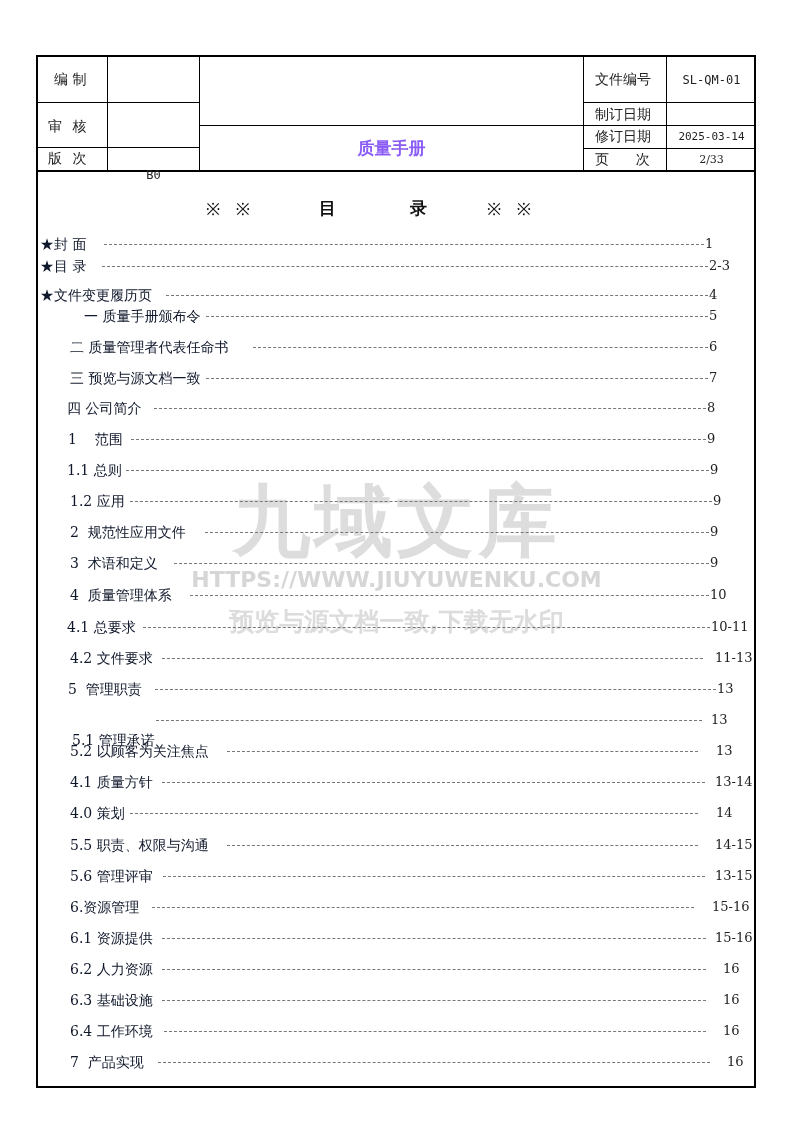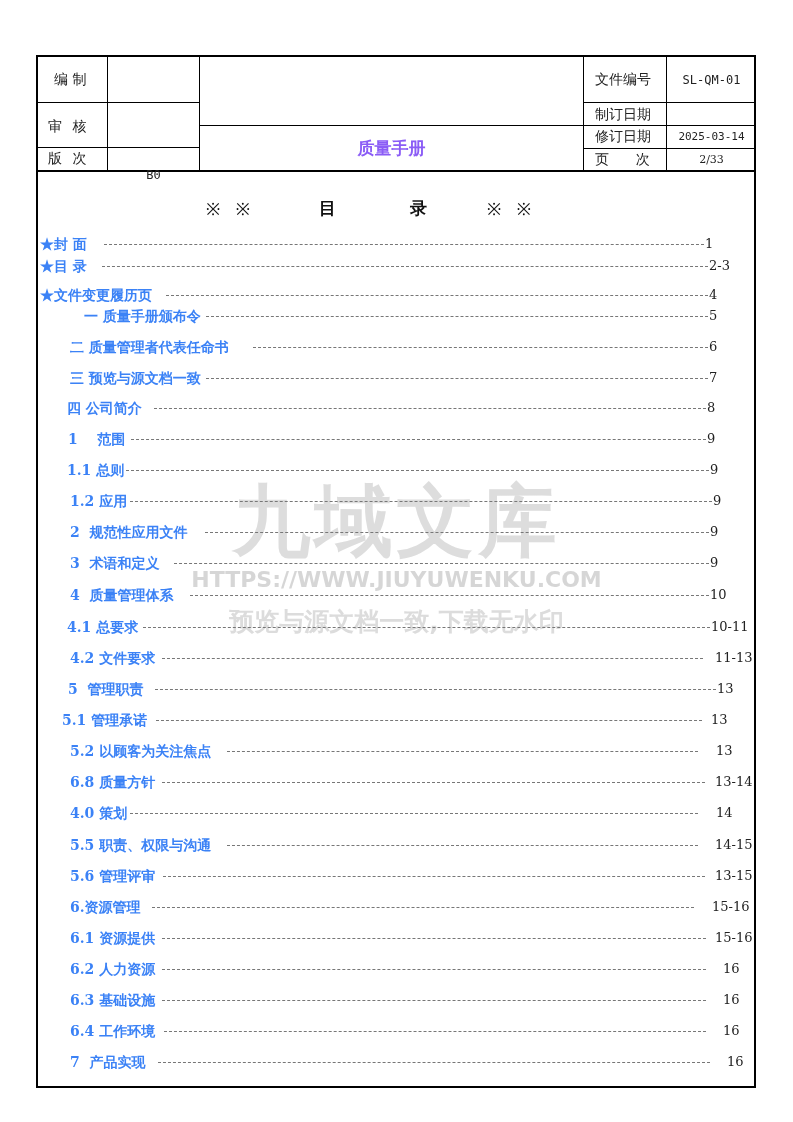--- a/index.html
+++ b/index.html
@@ -12,21 +12,21 @@
     .vl { position: absolute; background: #000; width: 1px; }
     .thick { height: 2px; }
     .cell-text { position: absolute; font-size: 14px; line-height: 16px; white-space: nowrap; color: #222; }
     .cell-val { position: absolute; font-size: 12px; line-height: 14px; white-space: nowrap; color: #222; text-align: center; }
     .doc-title { position: absolute; left: 200px; width: 383px; top: 137px; text-align: center;
                  font-family: "DejaVu Sans", "Liberation Sans", sans-serif; font-weight: bold; font-size: 17px; color: #8b5cf6; }
     .toc-heading { position: absolute; top: 197px; left: 0; width: 793px; height: 22px; font-size: 17px; color: #111; }
     .toc-heading span { position: absolute; top: 0; }
     .toc-heading .bold { font-family: "DejaVu Sans", "Liberation Sans", sans-serif; font-weight: bold; }
     .toc-row { position: absolute; height: 18px; font-size: 14px; line-height: 18px; white-space: nowrap; }
-    .toc-label { position: absolute; top: 0; color: #3b82f6; font-weight: bold; }
+    .toc-label { position: absolute; top: 0; color: #0f172a; }
     .toc-dots { position: absolute; top: 9px; height: 0; border-top: 1px dashed #777; }
     .toc-page { position: absolute; top: 0; font-size: 13px; color: #222; }
     .watermark { position: absolute; left: 0; width: 793px; text-align: center; pointer-events: none; }
     .wm-big { top: 470px; font-family: "DejaVu Sans", "Liberation Sans", sans-serif; font-weight: bold;
               font-size: 78px; letter-spacing: 4px; color: rgba(180,180,180,0.45); }
     .wm-url { top: 567px; font-family: "DejaVu Sans", "Liberation Sans", sans-serif; font-weight: bold;
               font-size: 22px; color: rgba(180,180,180,0.55); }
     .wm-note { top: 605px; font-family: "DejaVu Sans", "Liberation Sans", sans-serif; font-weight: bold;
                font-size: 25px; color: rgba(185,185,185,0.5); }
   </style>
@@ -157,31 +157,31 @@
       <span class="toc-label" style="left:70px;">4.2 文件要求</span>
       <span class="toc-dots" style="left:162px; width:541px;"></span>
       <span class="toc-page" style="left:715px;">11-13</span>
     </div>
   <div class="toc-row" style="top:680px;">
       <span class="toc-label" style="left:68px; white-space:pre;">5  管理职责</span>
       <span class="toc-dots" style="left:155px; width:561px;"></span>
       <span class="toc-page" style="left:717px;">13</span>
     </div>
   <div class="toc-row" style="top:711px;">
-      <span class="toc-label" style="left:62px;">5.1 管理承诺</span>
+      <span class="toc-label" style="left:72px;margin-top:20px;">5.1 管理承诺</span>
       <span class="toc-dots" style="left:156px; width:546px;"></span>
       <span class="toc-page" style="left:711px;">13</span>
     </div>
   <div class="toc-row" style="top:742px;">
       <span class="toc-label" style="left:70px;">5.2 以顾客为关注焦点</span>
       <span class="toc-dots" style="left:227px; width:471px;"></span>
       <span class="toc-page" style="left:716px;">13</span>
     </div>
   <div class="toc-row" style="top:773px;">
-      <span class="toc-label" style="left:70px;">6.8 质量方针</span>
+      <span class="toc-label" style="left:70px;">4.1 质量方针</span>
       <span class="toc-dots" style="left:162px; width:543px;"></span>
       <span class="toc-page" style="left:715px;">13-14</span>
     </div>
   <div class="toc-row" style="top:804px;">
       <span class="toc-label" style="left:70px;">4.0 策划</span>
       <span class="toc-dots" style="left:130px; width:568px;"></span>
       <span class="toc-page" style="left:716px;">14</span>
     </div>
   <div class="toc-row" style="top:836px;">
       <span class="toc-label" style="left:70px;">5.5 职责、权限与沟通</span>

